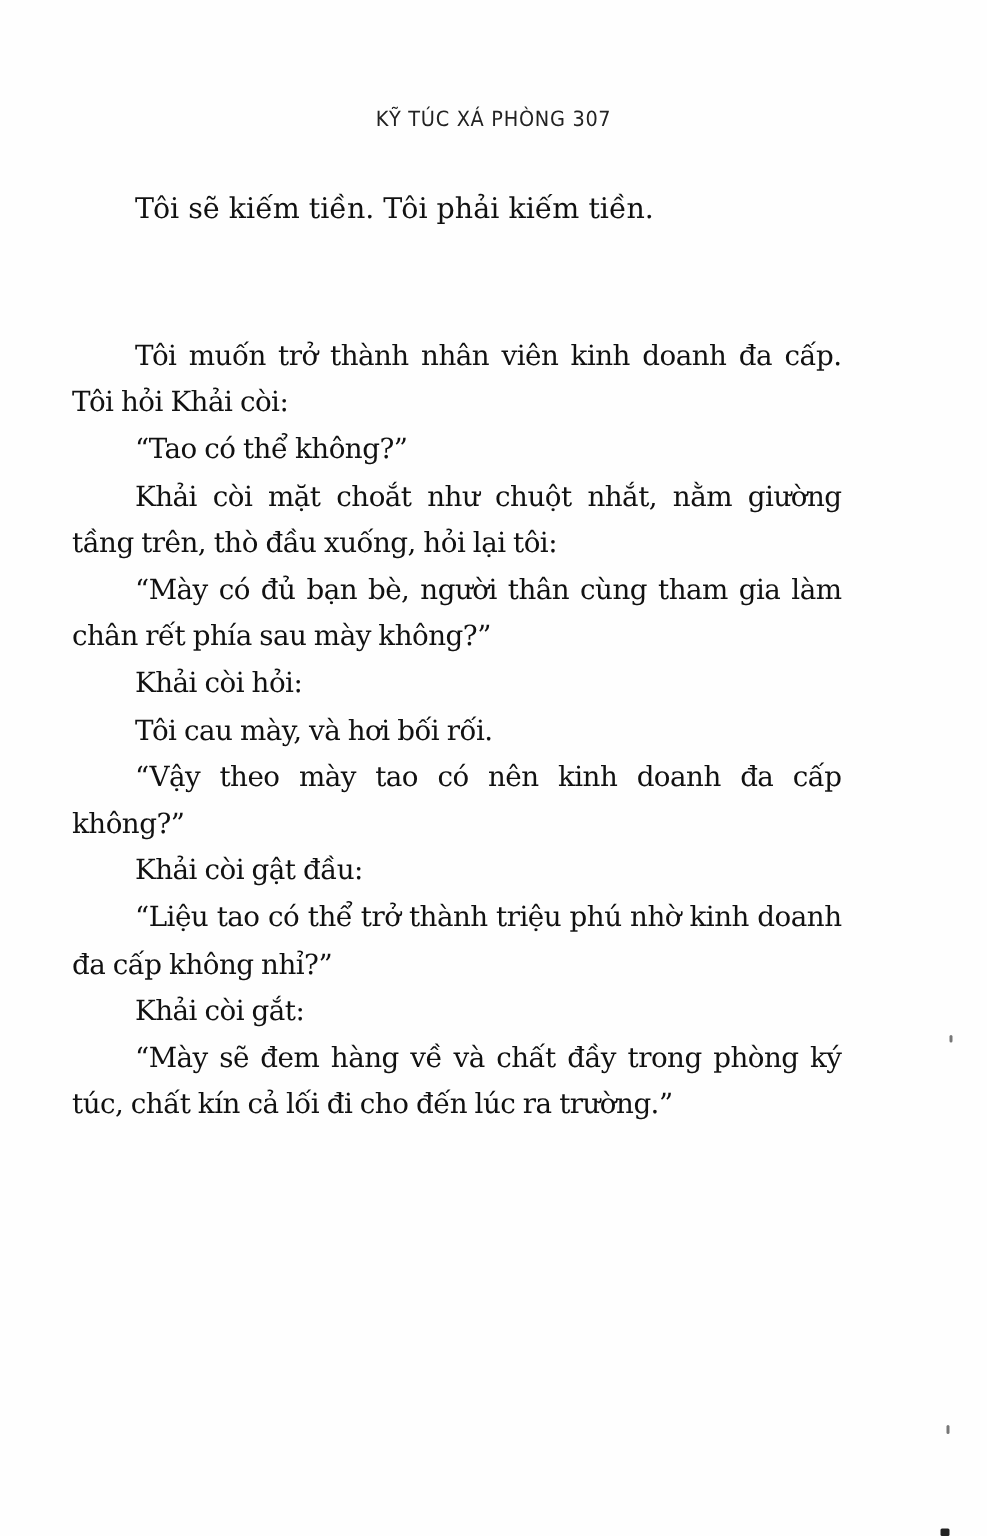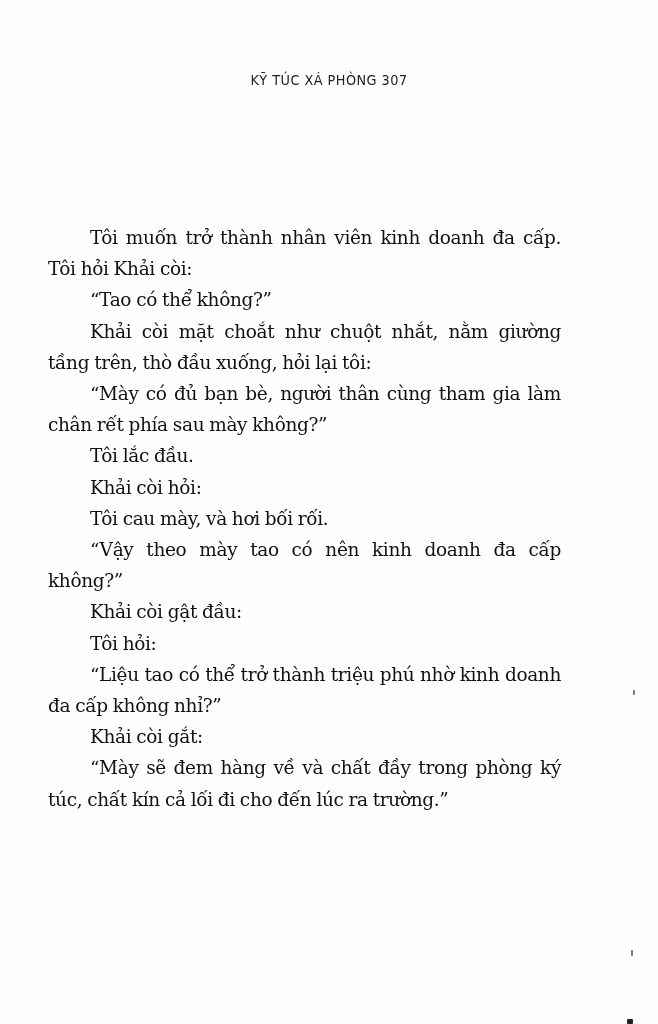--- a/index.html
+++ b/index.html
@@ -76,32 +76,31 @@
       border-radius: 1px;
     }
   </style>
 </head>
 <body>
 
 <div class="page">
 
   <div class="running-head">KỸ TÚC XÁ PHÒNG 307</div>
 
+  <div class="opening">Tôi sẽ kiếm tiền. Tôi phải kiếm tiền.</div>
 
   <div class="body-text">
     <p class="para">Tôi muốn trở thành nhân viên kinh doanh đa cấp. Tôi hỏi Khải còi:</p>
     <p class="para">“Tao có thể không?”</p>
     <p class="para">Khải còi mặt choắt như chuột nhắt, nằm giường tầng trên, thò đầu xuống, hỏi lại tôi:</p>
     <p class="para">“Mày có đủ bạn bè, người thân cùng tham gia làm chân rết phía sau mày không?”</p>
-    <p class="para">Tôi lắc đầu.</p>
     <p class="para">Khải còi hỏi:</p>
     <p class="para">Tôi cau mày, và hơi bối rối.</p>
     <p class="para">“Vậy theo mày tao có nên kinh doanh đa cấp không?”</p>
     <p class="para">Khải còi gật đầu:</p>
-    <p class="para">Tôi hỏi:</p>
     <p class="para">“Liệu tao có thể trở thành triệu phú nhờ kinh doanh đa cấp không nhỉ?”</p>
     <p class="para">Khải còi gắt:</p>
     <p class="para">“Mày sẽ đem hàng về và chất đầy trong phòng ký túc, chất kín cả lối đi cho đến lúc ra trường.”</p>
   </div>
 
   <div class="page-number">10</div>
 
   <div class="speck" style="left:633px;top:690px;width:2px;height:5px;"></div>
   <div class="speck" style="left:631px;top:950px;width:2px;height:6px;"></div>
   <div class="speck" style="left:627px;top:1019px;width:6px;height:5px;background:#222;"></div>

